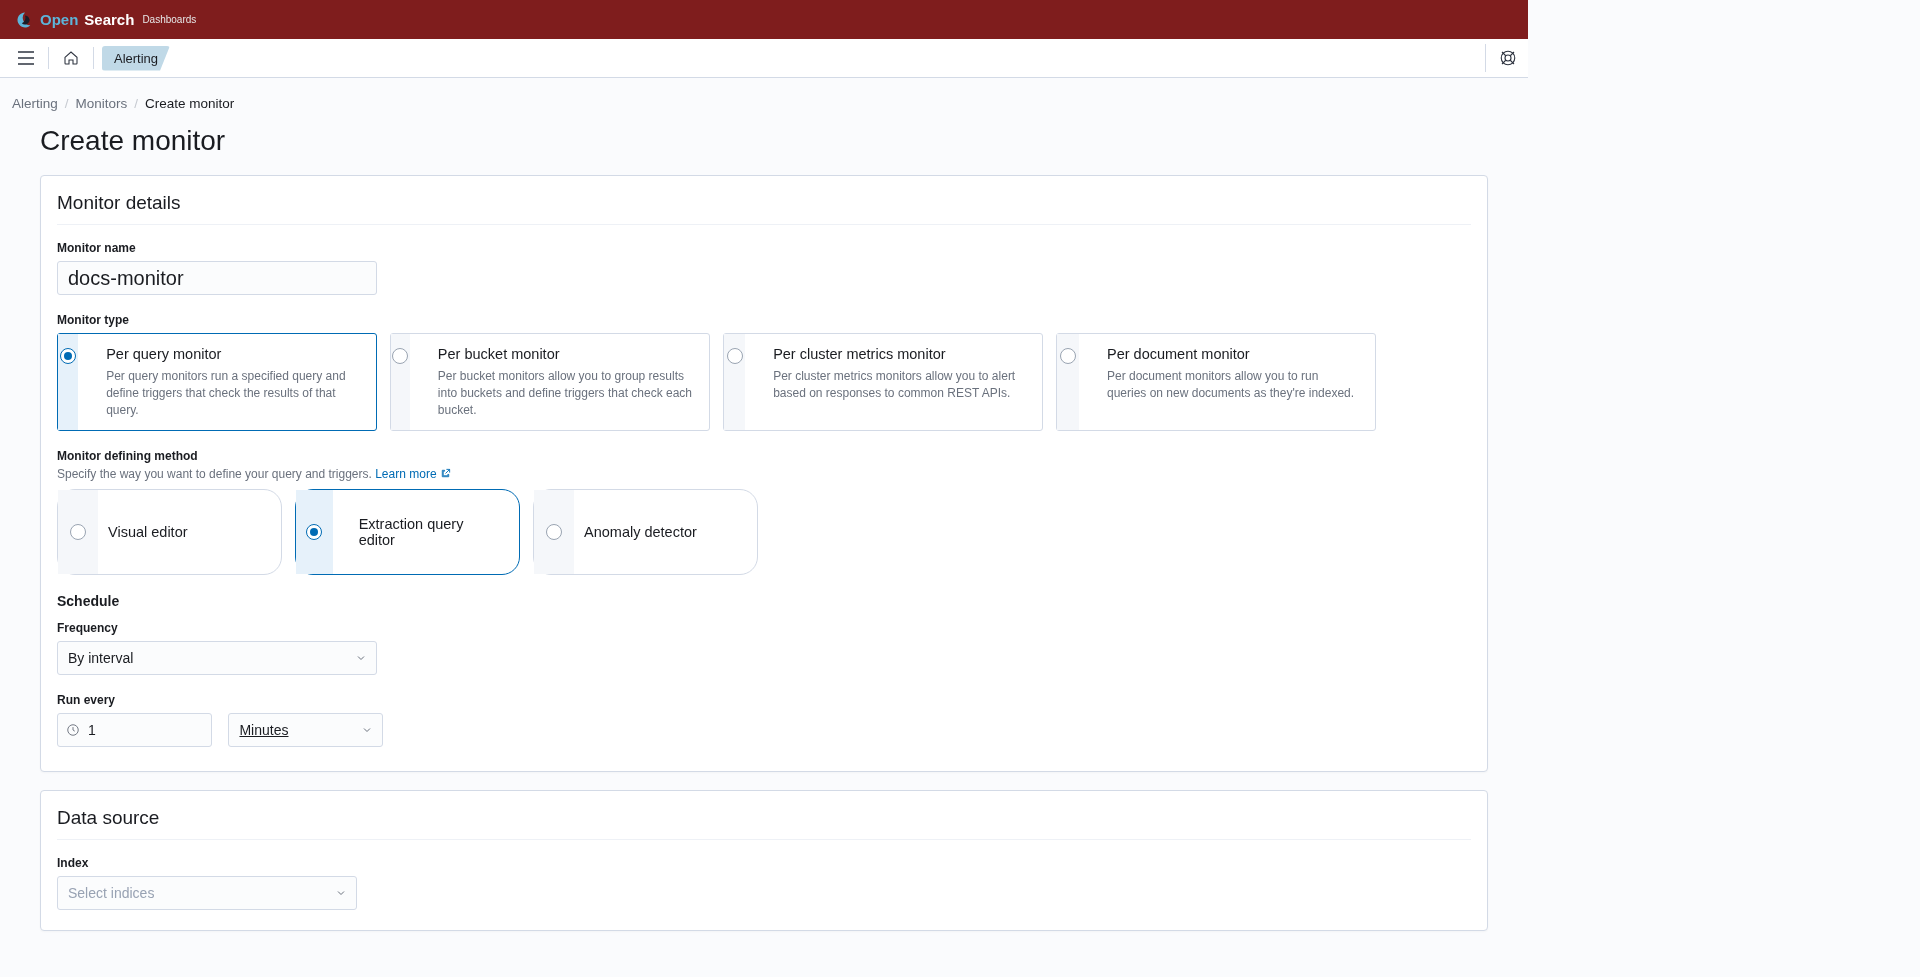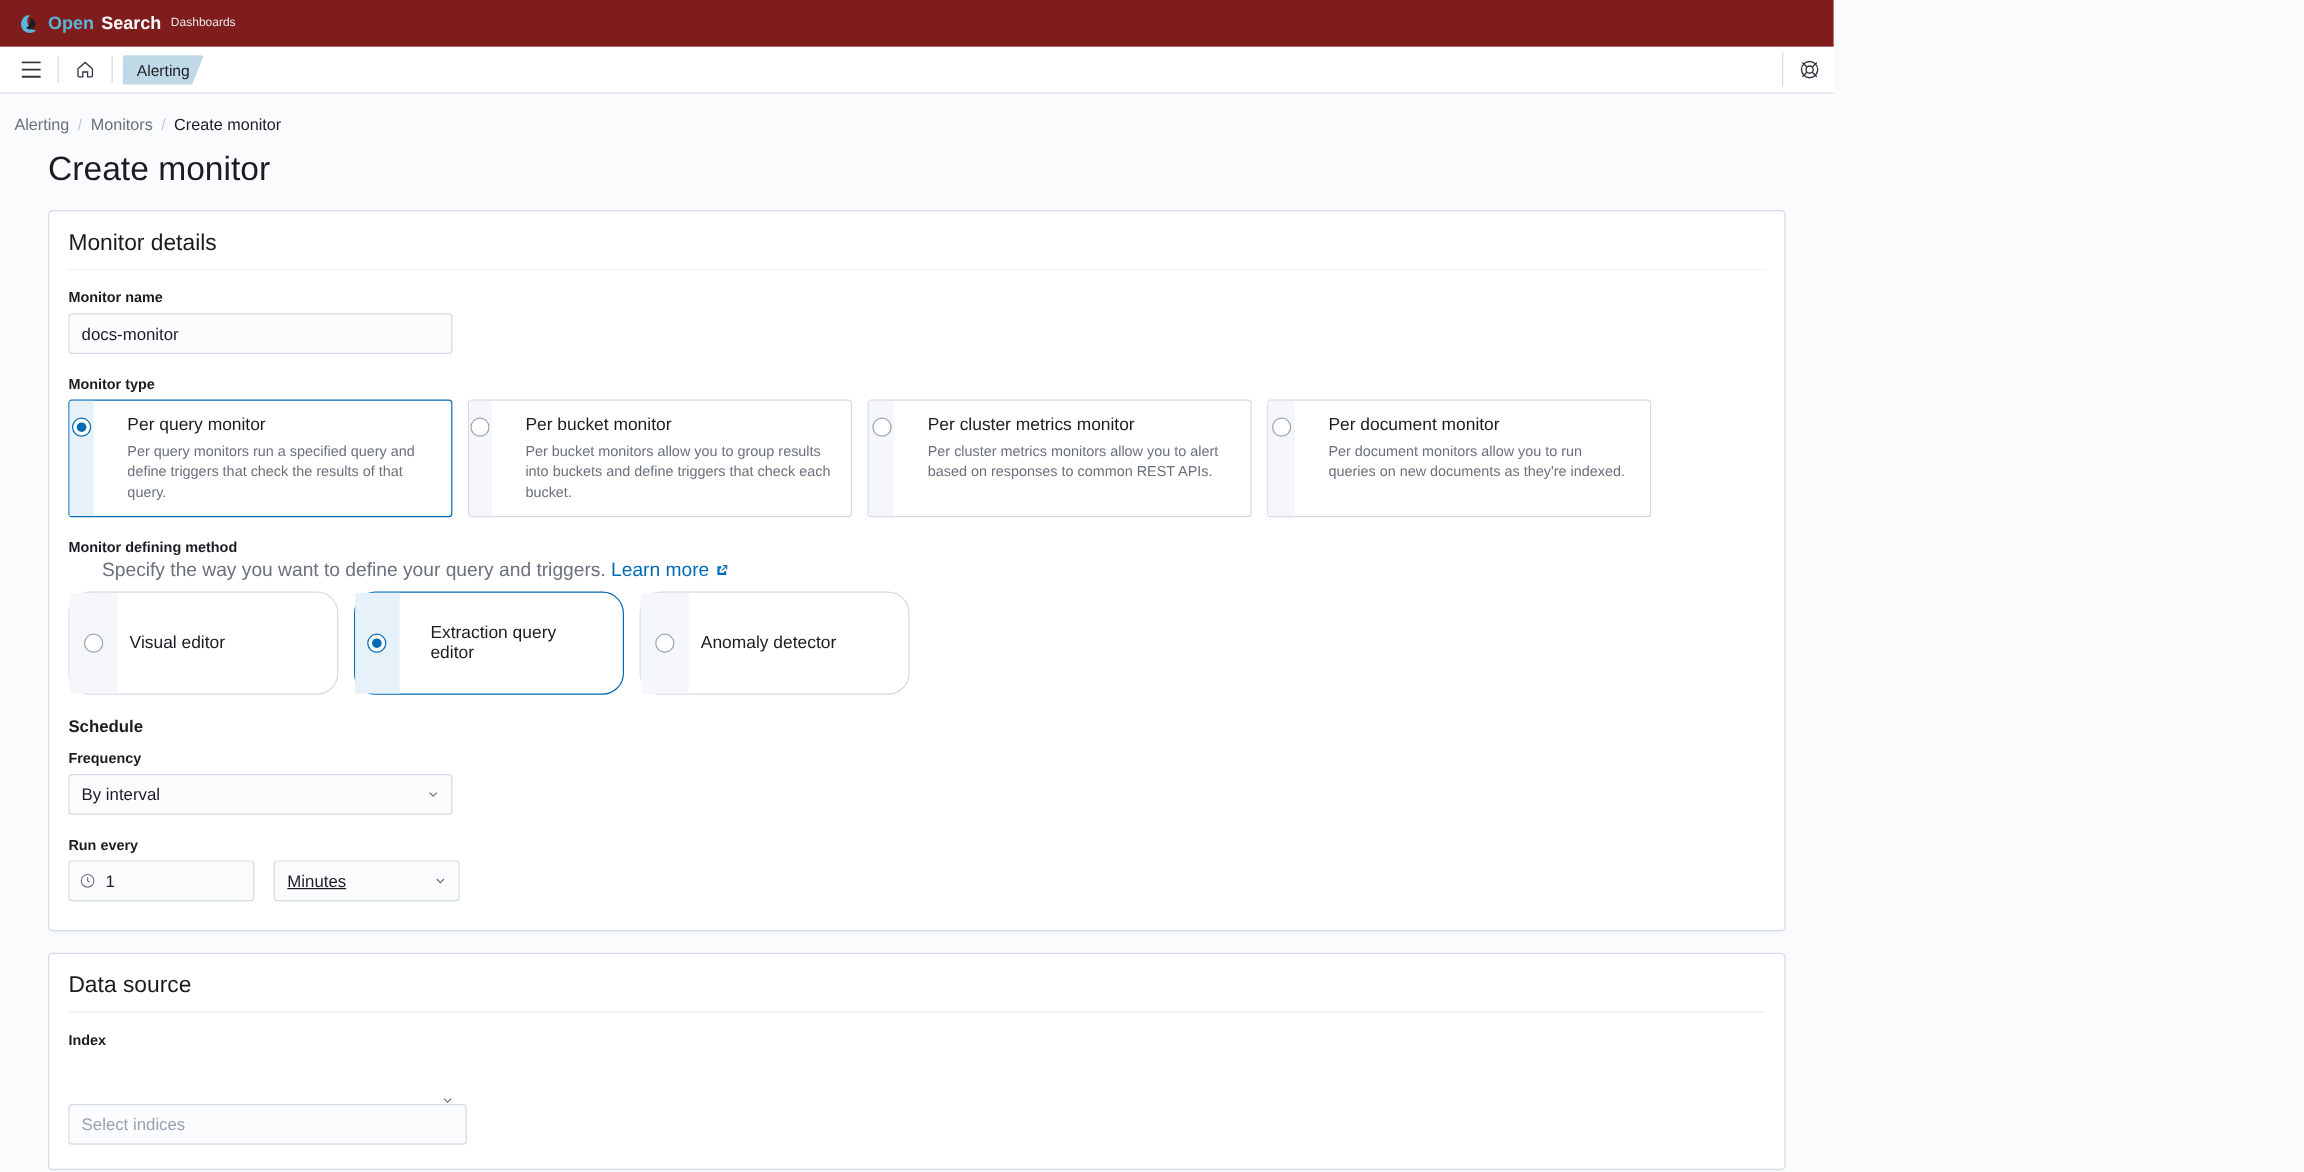--- a/index.html
+++ b/index.html
@@ -94,31 +94,31 @@
   }
   .panel-title {
     font-size: 19px;
     font-weight:500;
     padding-bottom: 10px;
     border-bottom: 1px solid #eef1f6;
     margin-bottom: 16px;
   }
 
   .form-label { font-size: 12px; font-weight:600; color:#1a1c21; display:block; margin-bottom:6px; }
-  .form-sublabel { font-size: 16px; color:#6a717d; margin-top:-2px; margin-bottom:8px;margin-left:28px; }
+  .form-sublabel { font-size: 12px; color:#6a717d; margin-top:-2px; margin-bottom:8px; }
   .form-sublabel a { color:#006bb4; text-decoration:none; }
 
   .text-input {
     width: 320px;
     height: 34px;
     border:1px solid #d3dae6;
     border-radius:3px;
     background:#fbfcfd;
     padding: 0 10px;
-    font-size:14px;
+    font-size:20px;
     color:#1a1c21;
   }
   .text-input::placeholder { color:#98a2b3; }
 
   .field-block { margin-bottom: 18px; }
 
   
   .card-row { display:flex; gap:13px; flex-wrap:wrap; }
   .card {
     width: 320px;
@@ -176,21 +176,21 @@
   .select-wrap .chev {
     position:absolute; right:10px; top:50%; transform:translateY(-50%);
     pointer-events:none; color:#6a717d;
   }
   .select.freq { width:320px; }
   .select.unit { width:155px;text-decoration:underline; }
   .num-wrap { position:relative; display:inline-block; margin-right:12px;}
   .num-input { width:155px; padding-left:30px; }
   .num-wrap .clock { position:absolute; left:9px; top:50%; transform:translateY(-50%); color:#6a717d; }
 
-  .select.index { width:332px; color:#98a2b3;margin-top:40px; }
+  .select.index { width:300px; color:#98a2b3; }
 
   
   svg { display:block; }
 </style>
 </head>
 <body>
 
 <div class="viewport-outer">
 <div class="viewport">
 

